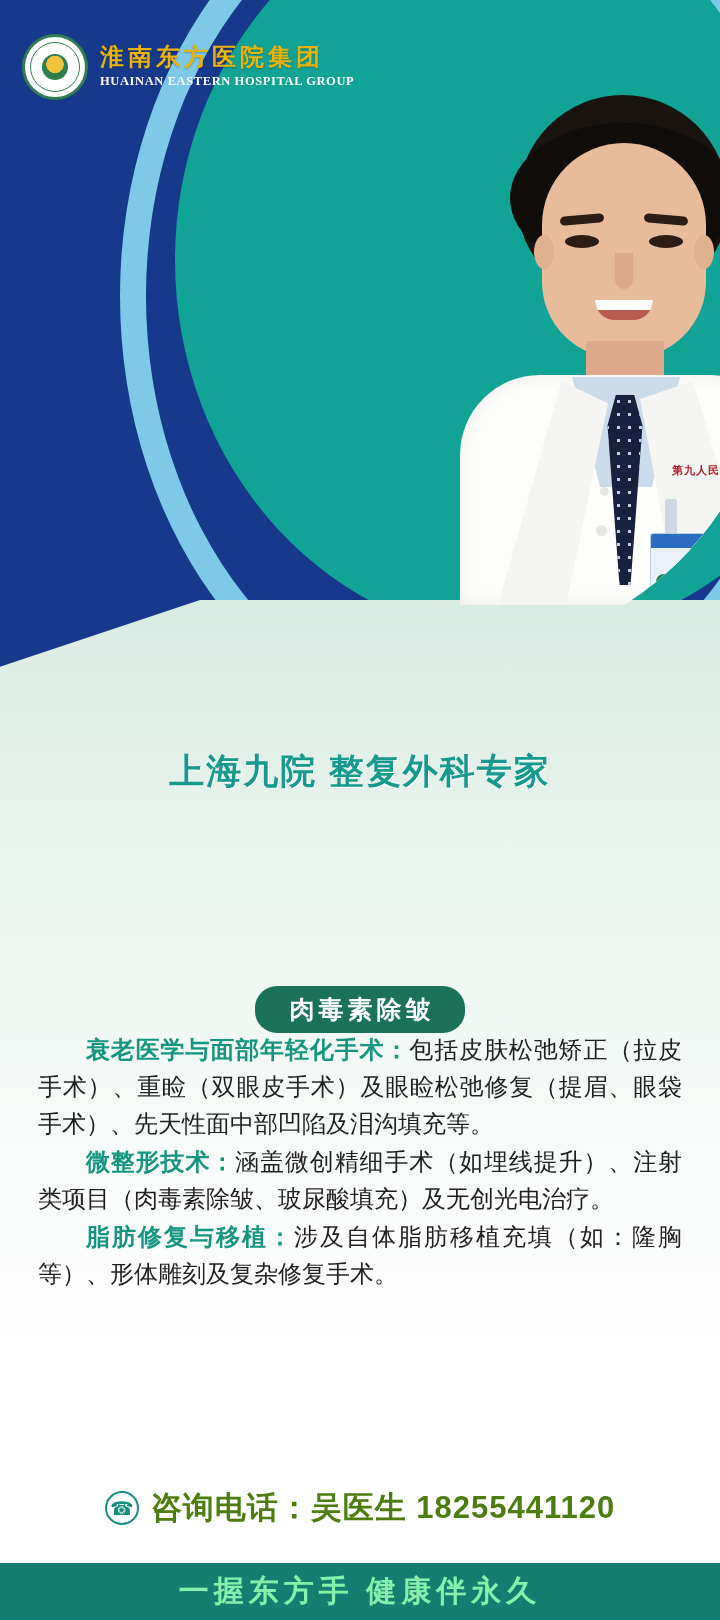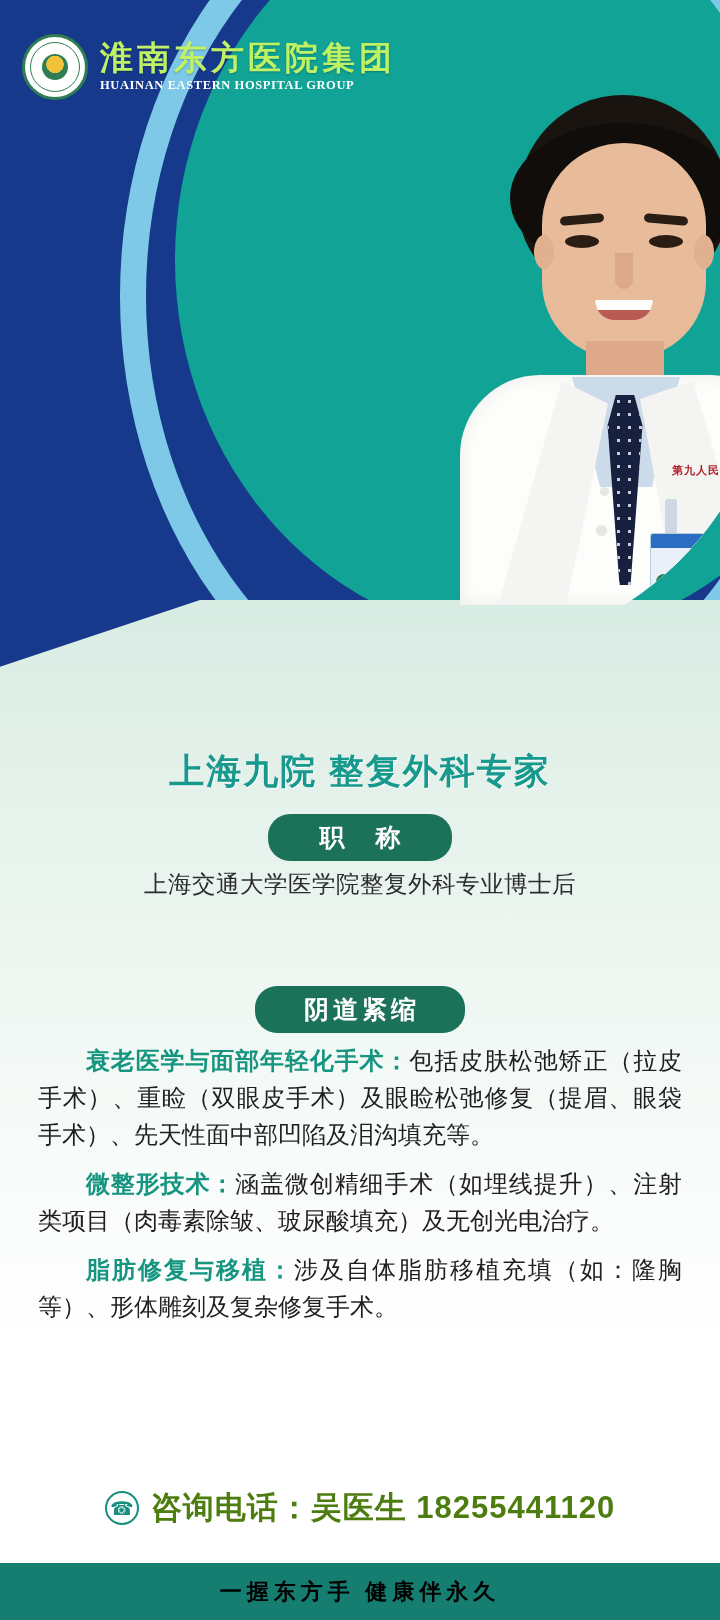--- a/index.html
+++ b/index.html
@@ -23,21 +23,21 @@
   
   .logo-wrap{position:absolute;left:22px;top:34px;display:flex;align-items:center;gap:12px;z-index:9;}
   .emblem{width:66px;height:66px;border-radius:50%;background:#ffffff;
      border:3px solid #2f7d52;box-sizing:border-box;position:relative;
      display:flex;align-items:center;justify-content:center;}
   .emblem:before{content:"";position:absolute;left:5px;top:5px;right:5px;bottom:5px;border-radius:50%;
      border:1.5px solid #2f7d52;}
   .emblem-core{width:26px;height:26px;border-radius:50%;
      background:radial-gradient(circle at 50% 40%, #f2c23a 0 42%, #2f7d52 44% 100%);}
   .logo-text{display:flex;flex-direction:column;justify-content:center;}
-  .logo-cn{color:#bef264;font-size:33px;font-weight:bold;letter-spacing:4px;line-height:1.05;
+  .logo-cn{color:#eab308;font-size:24px;font-weight:bold;letter-spacing:4px;line-height:1.05;
      font-family:"Liberation Serif","DejaVu Serif",serif;text-shadow:0 1px 2px rgba(0,0,0,.25);}
   .logo-en{color:#ffffff;font-size:12.5px;font-weight:bold;letter-spacing:.6px;margin-top:3px;
      font-family:"Liberation Serif","DejaVu Serif",serif;}
 
   
   .portrait{position:absolute;left:290px;top:125px;width:360px;height:500px;z-index:7;}
   .p-hair{position:absolute;left:68px;top:0px;width:210px;height:200px;border-radius:105px 105px 90px 90px;
      background:#19140f;}
   .p-hair2{position:absolute;left:60px;top:28px;width:226px;height:150px;border-radius:50%;background:#100d0a;}
   .p-face{position:absolute;left:92px;top:48px;width:164px;height:215px;border-radius:82px 82px 76px 76px;
@@ -97,33 +97,33 @@
      background:#1c7259;color:#ffffff;border-radius:22px;
      font-size:25px;font-weight:bold;text-align:center;
      padding:7px 0;box-sizing:border-box;}
   .pill-title{top:814px;width:184px;letter-spacing:12px;text-indent:12px;}
   .pill-skill{top:986px;width:210px;letter-spacing:4px;text-indent:4px;}
 
   .creds{position:absolute;left:0;top:868px;width:720px;text-align:center;color:#2c2c2c;}
   .creds div{font-size:23.5px;line-height:33px;letter-spacing:.5px;}
 
   .skills{position:absolute;left:38px;top:1030px;width:644px;color:#1f1f1f;}
-  .sk{font-size:24px;line-height:37px;text-align:justify;text-indent:2em;margin:12px 0 1px 0;}
+  .sk{font-size:24px;line-height:37px;text-align:justify;text-indent:2em;margin:1px 0 1px 0;}
   .sk b{color:#15957f;font-weight:bold;}
 
   .phone{position:absolute;left:0;top:1487px;width:720px;text-align:center;
      display:flex;align-items:center;justify-content:center;gap:12px;}
   .phone-icon{width:34px;height:34px;border-radius:50%;border:2.5px solid #16907c;
      position:relative;box-sizing:border-box;color:#16907c;font-size:19px;
      display:flex;align-items:center;justify-content:center;}
   .phone-text{font-size:31px;font-weight:bold;color:#4d7c0f;letter-spacing:1px;}
 
   .footer{position:absolute;left:0;top:1563px;width:720px;height:57px;background:#167e70;
      display:flex;align-items:center;justify-content:center;}
-  .footer-text{color:#000000;font-size:22px;font-weight:bold;letter-spacing:5px;
+  .footer-text{color:#86efac;font-size:30px;font-weight:bold;letter-spacing:5px;
      font-family:"Liberation Serif","DejaVu Serif",serif;}
 </style>
 </head>
 <body>
 
 <div class="poster">
 
   <div class="hero">
     <div class="hero-blue"></div>
     <div class="hero-blob"></div>
@@ -174,27 +174,25 @@
     </div>
   </div>
 
   <div class="mid"></div>
   <div class="mid-wedge">
     <div class="mid-wedge-blue"></div>
   </div>
 
   <div class="subname">上海九院  整复外科专家</div>
 
-  <div class="pill pill-title">职 称</div>
 
   <div class="creds">
-    <div>上海交通大学医学院整复外科专业博士后</div>
-  </div>
-
-  <div class="pill pill-skill">阴道紧缩</div>
+  </div>
+
+  <div class="pill pill-skill">肉毒素除皱</div>
 
   <div class="skills">
     <p class="sk"><b>衰老医学与面部年轻化手术：</b><span>包括皮肤松弛矫正（拉皮手术）、重睑（双眼皮手术）及眼睑松弛修复（提眉、眼袋手术）、先天性面中部凹陷及泪沟填充等。</span></p>
     <p class="sk"><b>微整形技术：</b><span>涵盖微创精细手术（如埋线提升）、注射类项目（肉毒素除皱、玻尿酸填充）及无创光电治疗。</span></p>
     <p class="sk"><b>脂肪修复与移植：</b><span>涉及自体脂肪移植充填（如：隆胸等）、形体雕刻及复杂修复手术。</span></p>
   </div>
 
   <div class="phone">
     <div class="phone-icon">☎</div>
     <div class="phone-text">咨询电话：吴医生 18255441120</div>

